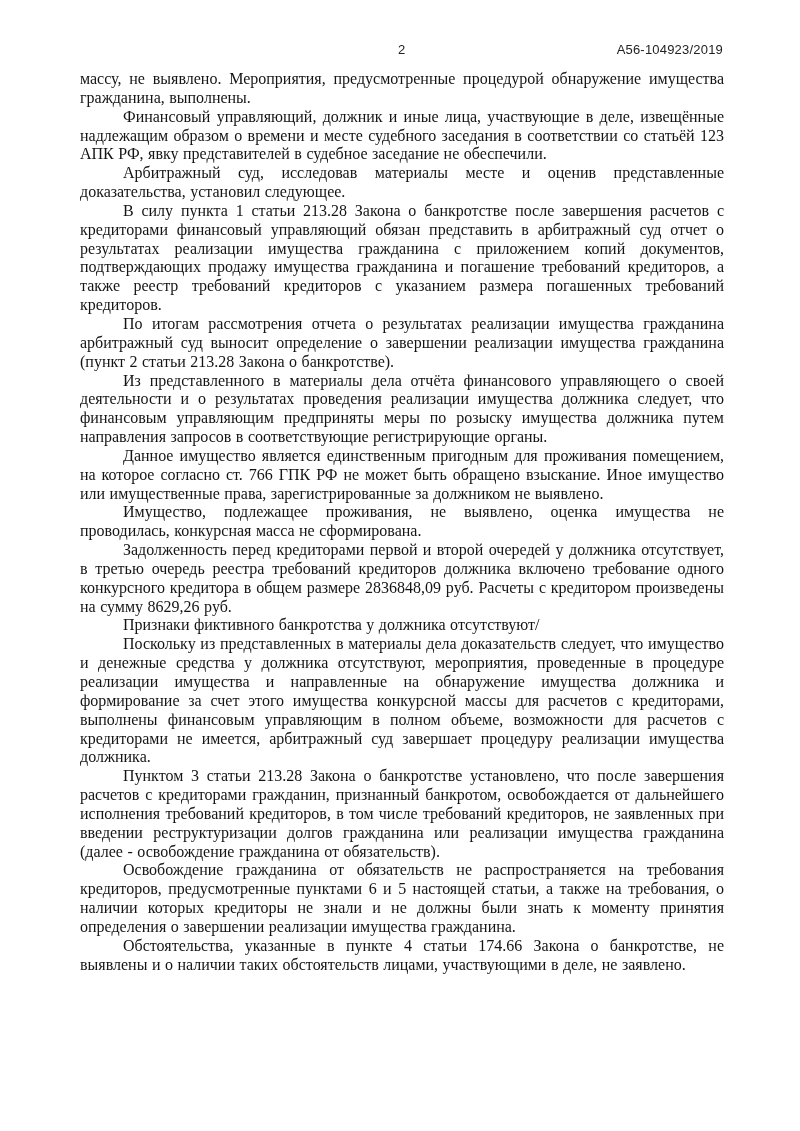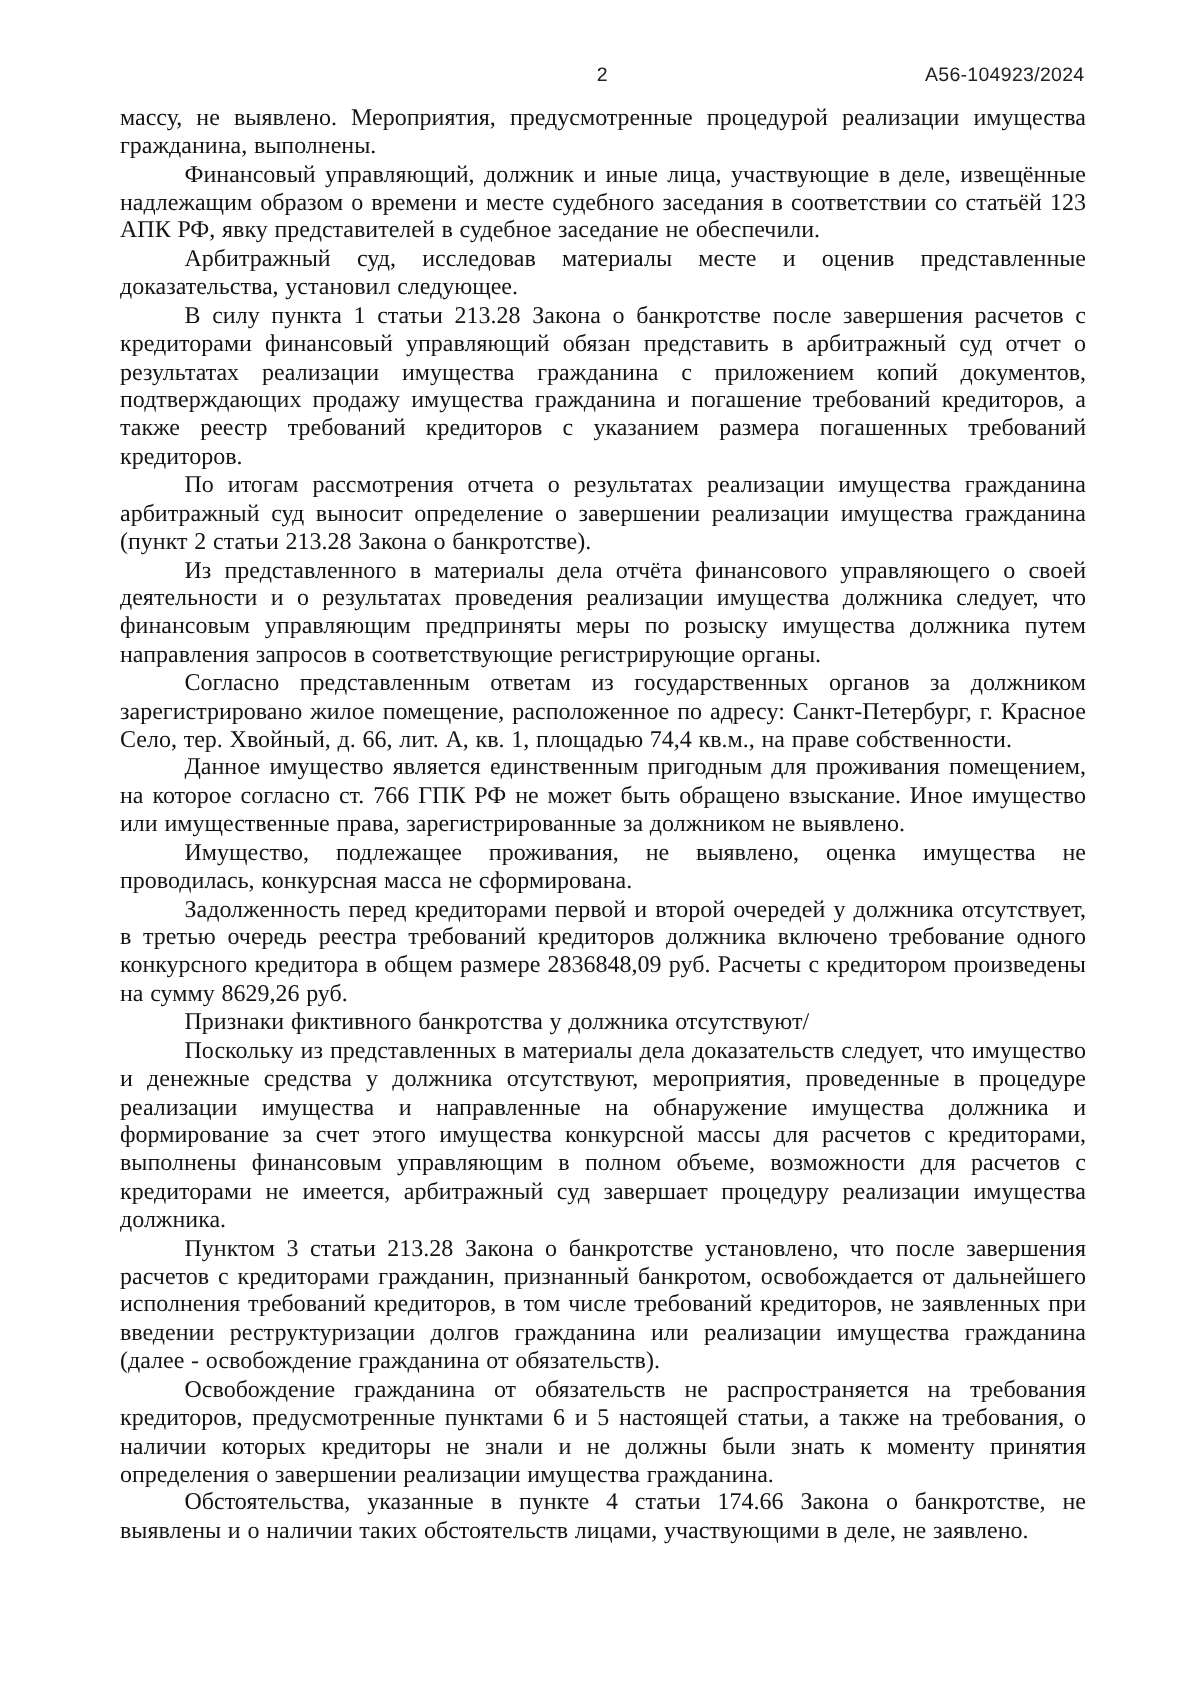--- a/index.html
+++ b/index.html
@@ -58,31 +58,30 @@
     text-indent: 0;
   }
 </style>
 </head>
 <body>
 
 <div class="page">
 
   <div class="page-header">
     <span class="page-number">2</span>
-    <span class="case-number">А56-104923/2024</span>
+    <span class="case-number">А56-104923/2019</span>
   </div>
 
   <div class="doc-body">
-    <p class="no-indent">массу, не выявлено. Мероприятия, предусмотренные процедурой реализации имущества гражданина, выполнены.</p>
+    <p class="no-indent">массу, не выявлено. Мероприятия, предусмотренные процедурой обнаружение имущества гражданина, выполнены.</p>
     <p>Финансовый управляющий, должник и иные лица, участвующие в деле,  извещённые надлежащим образом о времени и месте судебного заседания в соответствии со статьёй 123 АПК РФ, явку представителей в судебное заседание не обеспечили.</p>
     <p>Арбитражный суд, исследовав материалы месте и оценив представленные доказательства, установил следующее.</p>
     <p>В силу пункта 1 статьи 213.28 Закона о банкротстве после завершения расчетов с кредиторами финансовый управляющий обязан представить в арбитражный суд отчет о результатах реализации имущества гражданина с приложением копий документов, подтверждающих продажу имущества гражданина и погашение требований кредиторов, а также реестр требований кредиторов с указанием размера погашенных требований кредиторов.</p>
     <p>По итогам рассмотрения отчета о результатах реализации имущества гражданина арбитражный суд выносит определение о завершении реализации имущества гражданина (пункт 2 статьи 213.28 Закона о банкротстве).</p>
     <p>Из представленного в материалы дела отчёта финансового управляющего о своей деятельности и о результатах проведения реализации имущества должника следует, что финансовым управляющим предприняты меры по розыску имущества должника путем направления запросов в соответствующие регистрирующие органы.</p>
-    <p>Согласно представленным ответам из государственных органов за должником зарегистрировано жилое помещение, расположенное по адресу: Санкт-Петербург, г. Красное Село, тер. Хвойный, д. 66, лит. А, кв. 1, площадью 74,4 кв.м., на праве собственности.</p>
     <p>Данное имущество является единственным пригодным для проживания помещением, на которое согласно ст. 766 ГПК РФ не может быть обращено взыскание.  Иное имущество или имущественные права, зарегистрированные за должником  не выявлено.</p>
     <p>Имущество, подлежащее проживания, не выявлено, оценка имущества не проводилась, конкурсная масса не сформирована.</p>
     <p>Задолженность перед кредиторами первой и второй очередей у должника отсутствует, в третью очередь реестра требований кредиторов должника включено требование одного конкурсного кредитора в общем размере 2836848,09 руб. Расчеты с кредитором произведены на сумму 8629,26 руб.</p>
     <p>Признаки фиктивного банкротства у должника отсутствуют/</p>
     <p>Поскольку из представленных в материалы дела доказательств следует, что имущество и денежные средства у должника отсутствуют, мероприятия, проведенные в процедуре реализации имущества и направленные на обнаружение имущества должника и формирование за счет этого имущества конкурсной массы для расчетов с кредиторами, выполнены финансовым управляющим в полном объеме, возможности для расчетов с кредиторами не имеется, арбитражный суд завершает процедуру реализации имущества должника.</p>
     <p>Пунктом 3 статьи 213.28 Закона о банкротстве установлено, что после завершения расчетов с кредиторами гражданин, признанный банкротом, освобождается от дальнейшего исполнения требований кредиторов, в том числе требований кредиторов, не заявленных при введении реструктуризации долгов гражданина или реализации имущества гражданина (далее - освобождение гражданина от обязательств).</p>
     <p>Освобождение гражданина от обязательств не распространяется на требования кредиторов, предусмотренные пунктами 6 и 5 настоящей статьи, а также на требования, о наличии которых кредиторы не знали и не должны были знать к моменту принятия определения о завершении реализации имущества гражданина.</p>
     <p>Обстоятельства, указанные в пункте 4 статьи 174.66 Закона о банкротстве, не выявлены и о наличии таких обстоятельств лицами, участвующими в деле, не заявлено.</p>
   </div>
 

